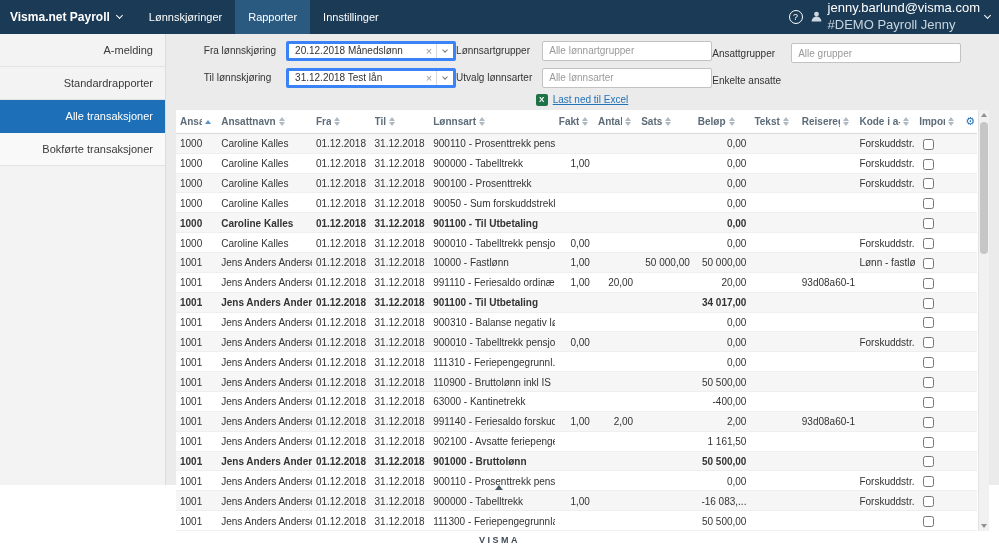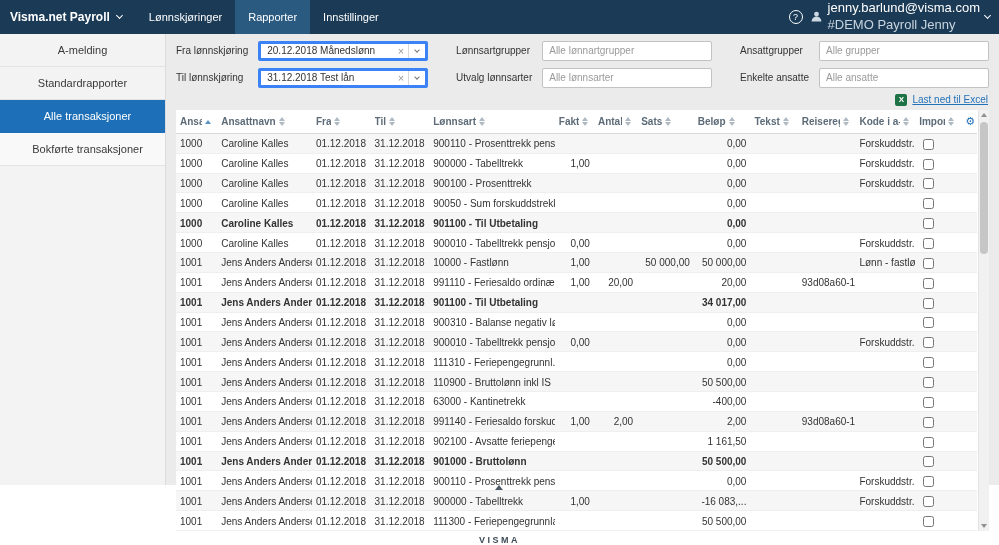--- a/index.html
+++ b/index.html
@@ -18,27 +18,27 @@
   .user-menu { display: flex; align-items: center; gap: 5px; cursor: pointer; }
   .user-icon-svg { width: 13px; height: 13px; fill: #cdd8e1; }
   .user-info { font-size: 13px; line-height: 1.3; color: #c9d5de; text-align: left; }
   .user-info .email { color: #ffffff; }
   .chev { width: 5px; height: 5px; border-right: 1.5px solid currentColor; border-bottom: 1.5px solid currentColor; transform: rotate(45deg); display: inline-block; margin-top: -3px; }
   .chev.right { transform: rotate(-45deg); }
 
   
   .main-row { flex: 1; display: flex; min-height: 0; }
   .sidebar { flex: 0 0 166px; width: 166px; background: #f3f3f3; border-right: 1px solid #dcdcdc; }
-  .side-item, .side-sub { height: 23px; display: flex; align-items: center; justify-content: center; padding: 16px 12px; font-size: 11px; color: #3a3a3a; border-bottom: 1px solid #e3e3e3; cursor: pointer; }
+  .side-item, .side-sub { height: 23px; display: flex; align-items: center; justify-content: flex-end; padding: 16px 12px; font-size: 11px; color: #3a3a3a; border-bottom: 1px solid #e3e3e3; cursor: pointer; }
   .side-item { background: #f3f3f3; }
   .side-item .chev { color: #8a8a8a; margin-right: 2px; margin-top: 0; }
   .side-sub { padding-left: 22px; background: #f9f9f9; }
   .side-sub.active { background: #1d70b7; color: #fff; border-bottom-color: #1d70b7; }
 
-  .content { flex: 1; min-width: 0; background: #ebebeb; padding: 7px 10px 0 10px; display: flex; flex-direction: column; }
+  .content { flex: 1; min-width: 0; background: #ebebeb; padding: 7px 10px 0 10px; display: flex; flex-direction: column; align-items: center; }
 
   
   .filters { display: flex; justify-content: space-between; }
   .fcol { display: grid; grid-template-columns: max-content 170px; column-gap: 10px; row-gap: 7px; align-items: center; }
   .flabel { color: #333; }
   .combo { height: 20px; background: #fff; border: 3px solid #3b82f6; border-radius: 2px; display: flex; align-items: center; cursor: pointer; overflow: hidden; }
   .combo .val { flex: 1; padding: 0 6px; white-space: nowrap; overflow: hidden; }
   .combo .clear { color: #999; padding: 0 4px; font-size: 11px; }
   .combo .arrow-box { border-left: 1px solid #d8d8d8; align-self: stretch; display: flex; align-items: center; padding: 0 6px; color: #777; }
   .combo .arrow-box .chev { width: 4px; height: 4px; margin-top: -2px; }
@@ -158,21 +158,20 @@
         <div class="fcol">
           <span class="flabel">Lønnsartgrupper</span>
           <input class="tinput" placeholder="Alle lønnartgrupper" style="">
           <span class="flabel">Utvalg lønnsarter</span>
           <input class="tinput" placeholder="Alle lønnsarter" style="">
         </div>
         <div class="fcol">
           <span class="flabel">Ansattgrupper</span>
           <input class="tinput" placeholder="Alle grupper" style="">
           <span class="flabel">Enkelte ansatte</span>
-          <input class="tinput" placeholder="Alle ansatte" style="">
         </div>
       </div>
 
       <div class="excel-row">
         <span class="excel-icon">X</span>
         <a class="excel-link">Last ned til Excel</a>
       </div>
 
       <div class="panel">
         <div class="table-region">

